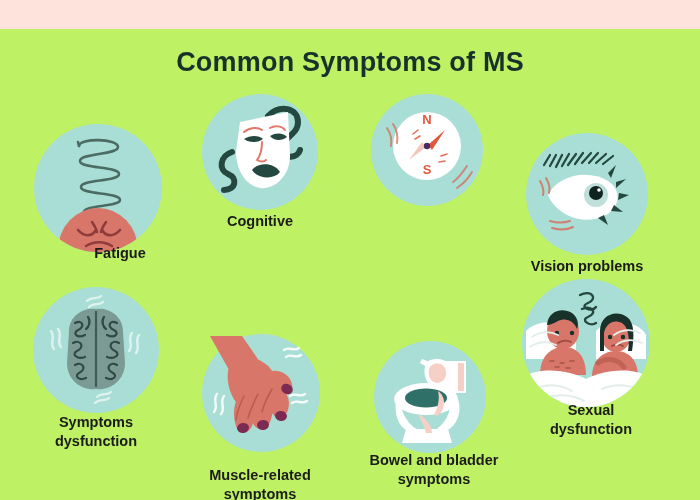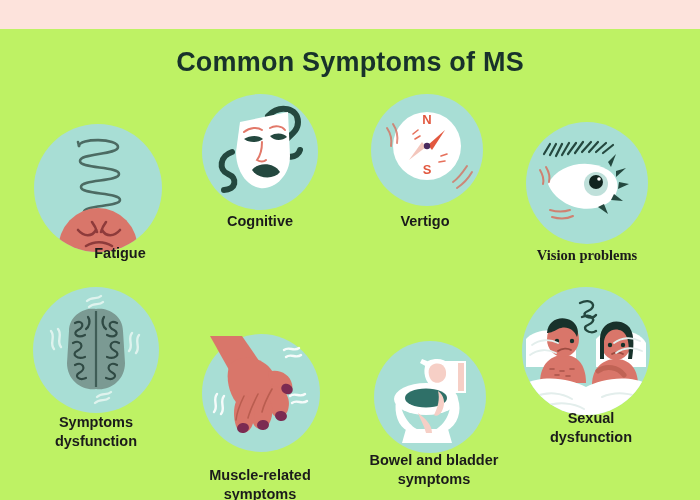--- a/index.html
+++ b/index.html
@@ -159,24 +159,23 @@
 
           <g stroke="#D96A58" stroke-width="2" fill="none" stroke-linecap="round" opacity="0.75">
             <path d="M16 34 C20 40, 21 46, 20 52"></path>
             <path d="M22 30 C26 36, 27 43, 26 49"></path>
             <path d="M96 72 C92 78, 88 84, 82 88"></path>
             <path d="M101 78 C97 85, 92 90, 86 94"></path>
           </g>
         </g>
       </svg>
     </div>
-    <div class="sym-label" style="left:-25px; top:118px; width:170px;">Vertigo</div>
-  </div>
-
-  <div class="symptom" style="left:522px; top:93px; width:130px; height:150px;font-family:Liberation Serif, serif;">
+  </div>
+
+  <div class="symptom" style="left:522px; top:104px; width:130px; height:150px;">
     <div class="circle" style="left:4px; top:0; width:122px; height:122px;">
       <svg width="122" height="122" viewBox="0 0 122 122">
         <defs>
             <clipPath id="clipEye">
               <circle cx="61" cy="61" r="61"></circle>
             </clipPath>
           </defs>
         <g clip-path="url(#clipEye)">
 
           <g stroke="#24483F" stroke-width="2.2" fill="none" stroke-linecap="round">
@@ -336,21 +335,21 @@
             <path d="M44 72 C52 78, 58 84, 58 92 L52 92 C50 84, 46 78, 44 72 Z"></path>
             <path d="M84 22 L90 22 L90 50 L84 50 Z"></path>
           </g>
         </g>
       </svg>
     </div>
     <div class="sym-label" style="left:-46px; top:110px; width:220px;">Bowel and bladder
 symptoms</div>
   </div>
 
-  <div class="symptom" style="left:518px; top:258px; width:140px; height:160px;">
+  <div class="symptom" style="left:518px; top:250px; width:140px; height:160px;">
     <div class="circle" style="left:4px; top:0; width:128px; height:128px;">
       <svg width="128" height="128" viewBox="0 0 128 128">
         <defs>
             <clipPath id="clipBed">
               <circle cx="64" cy="64" r="64"></circle>
             </clipPath>
           </defs>
         <g clip-path="url(#clipBed)">
 
           <g stroke="#24483F" stroke-width="2.4" fill="none" stroke-linecap="round">

